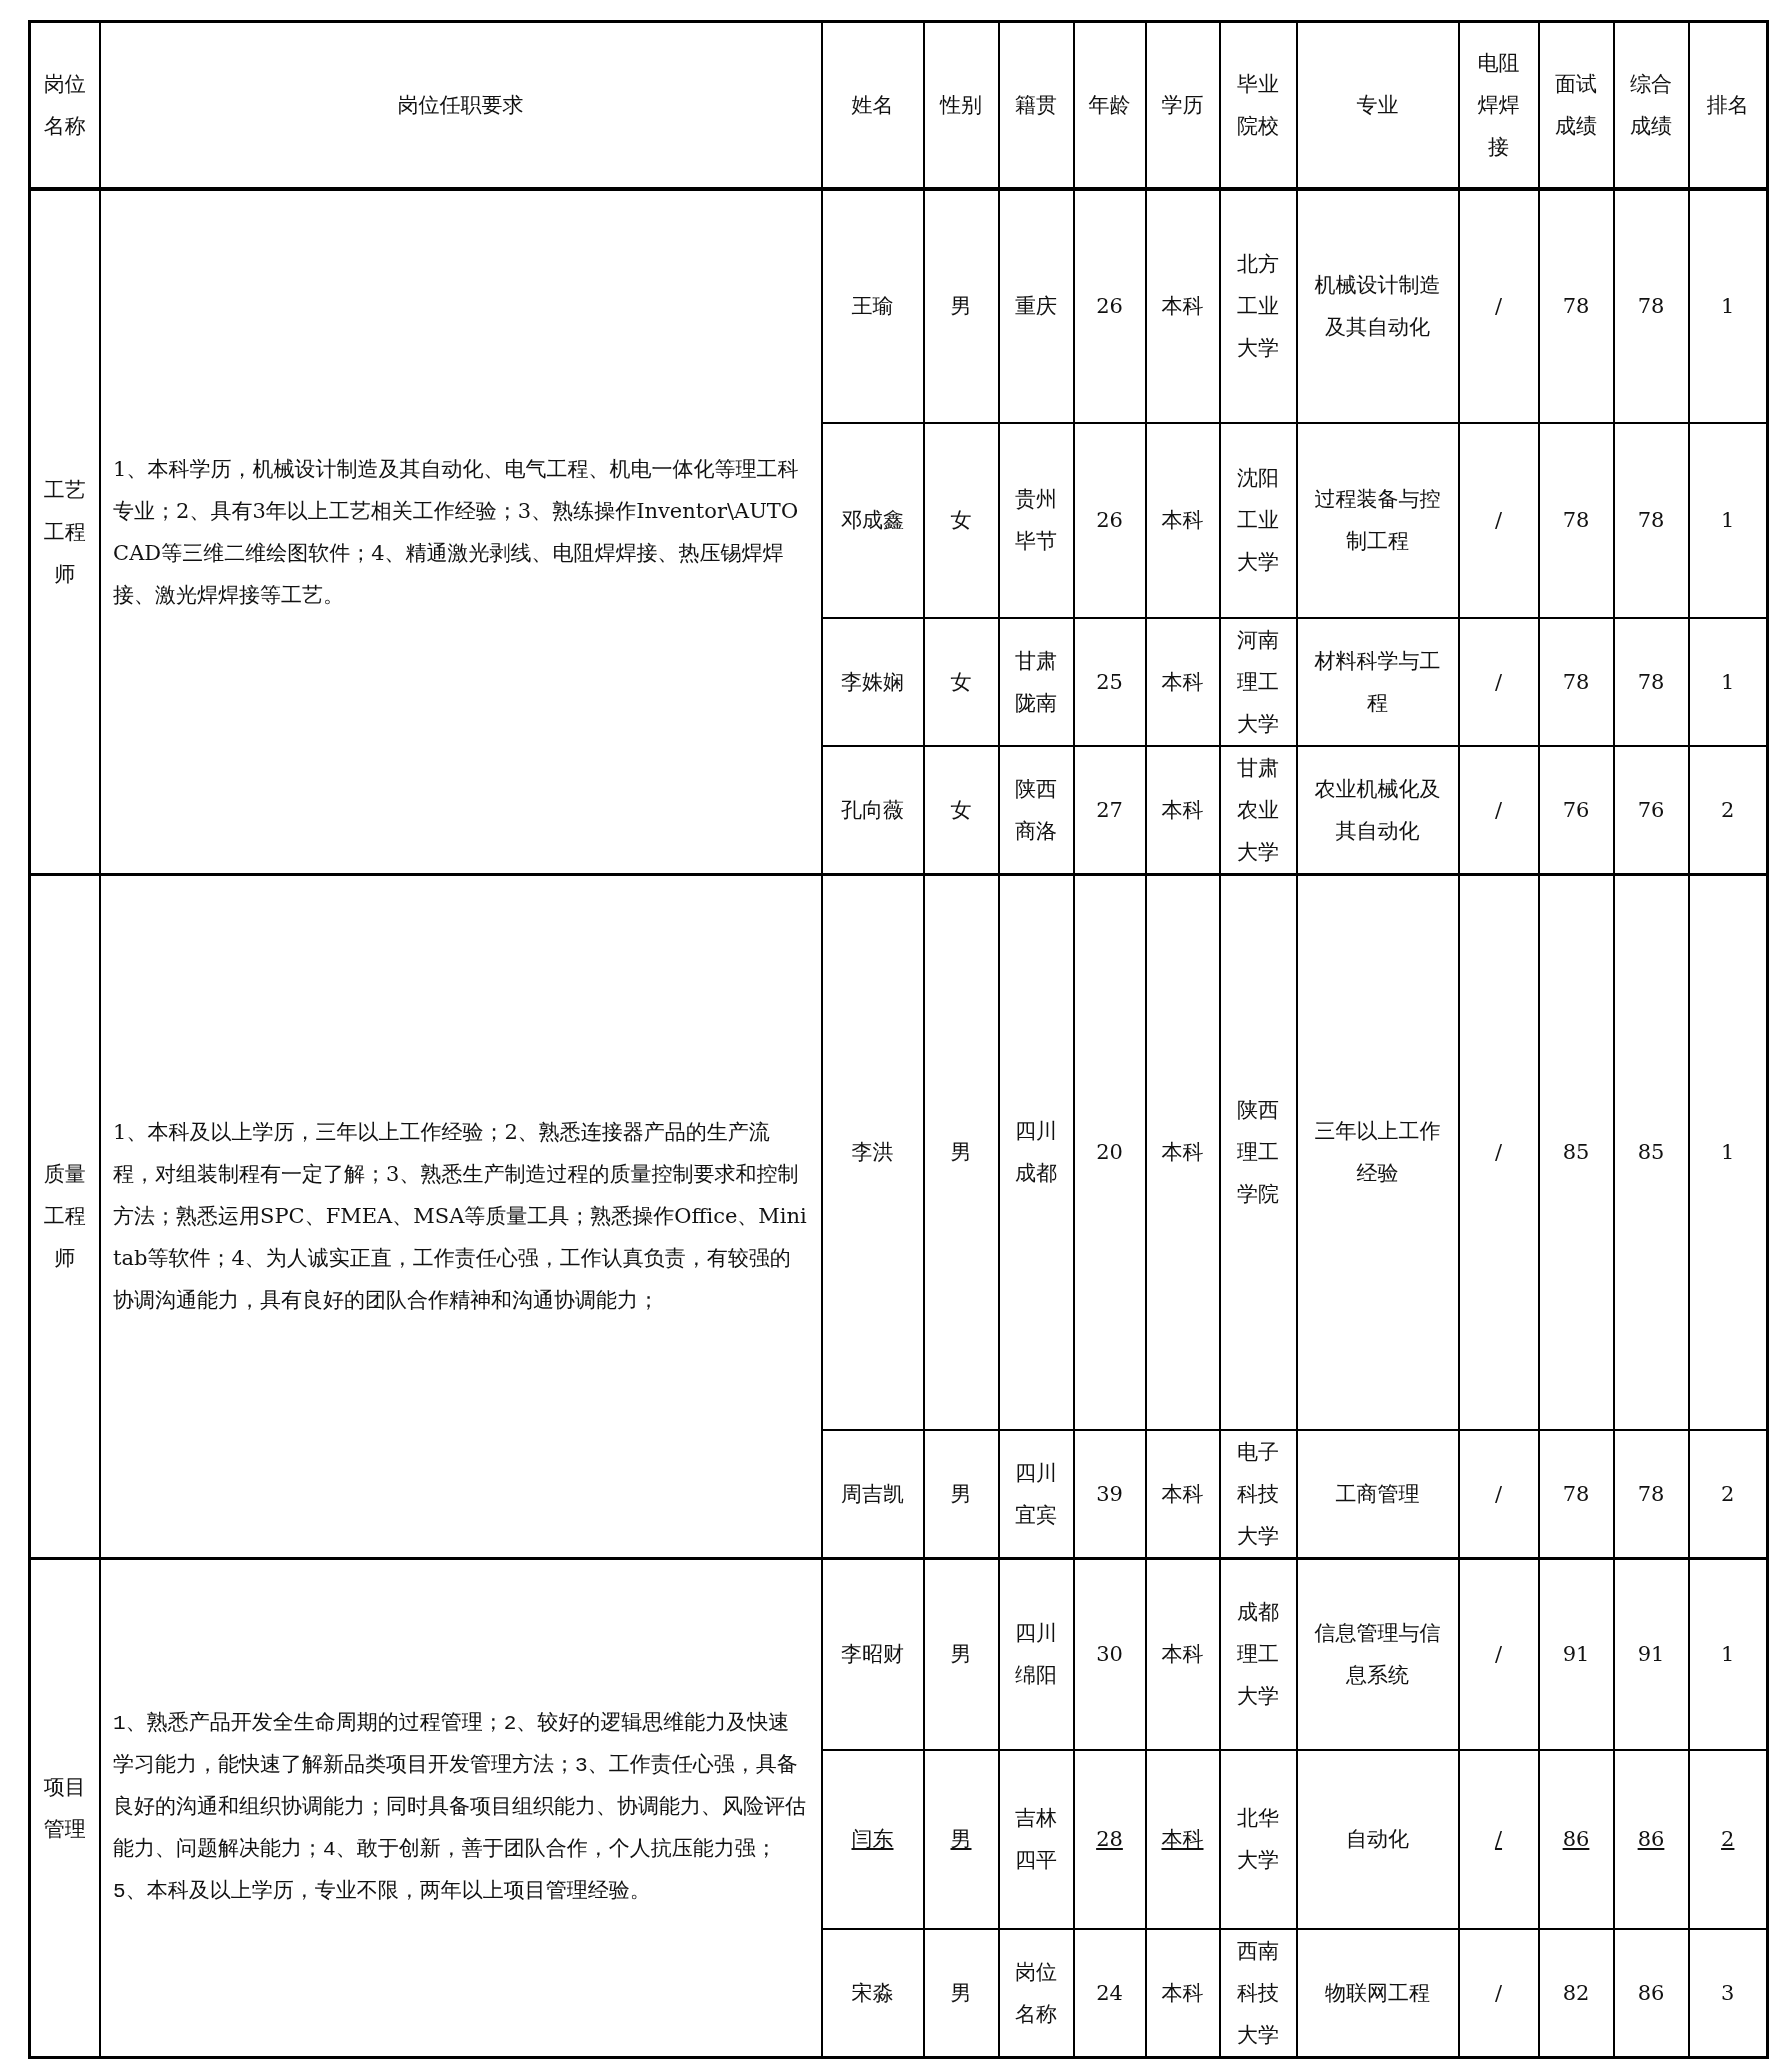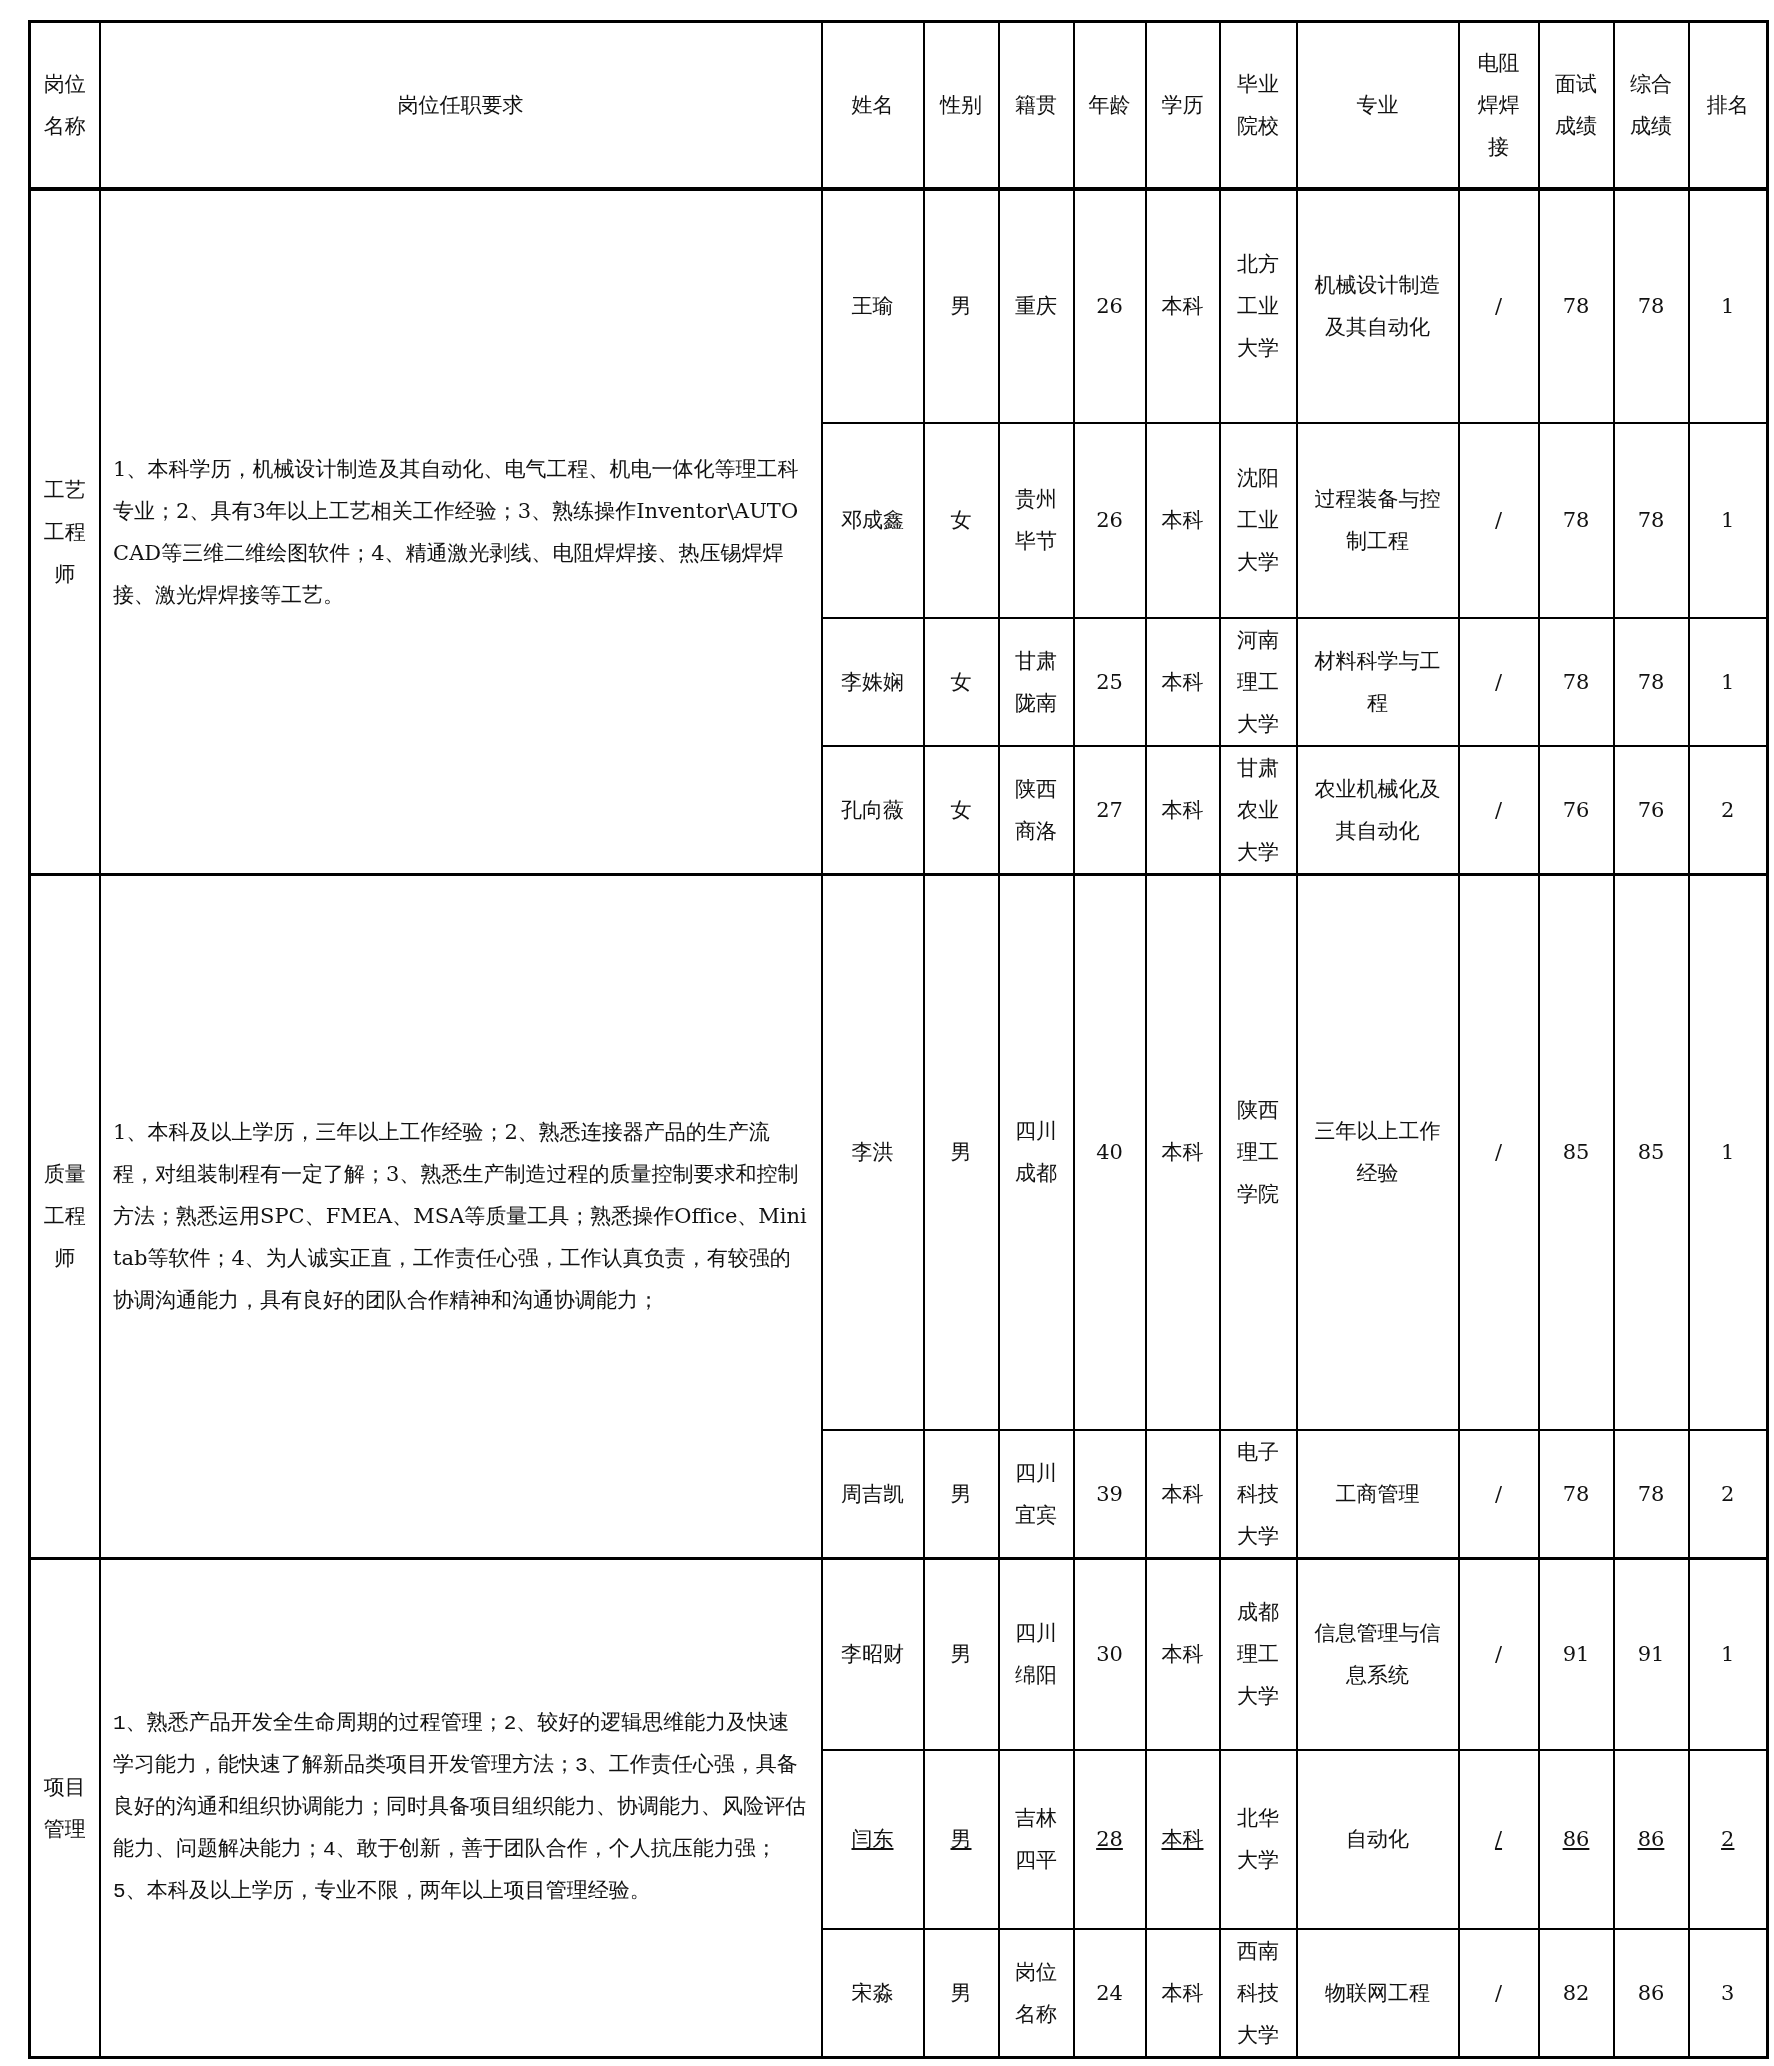--- a/index.html
+++ b/index.html
@@ -113,21 +113,21 @@
         <td>76</td>
         <td>76</td>
         <td>2</td>
       </tr>
       <tr style="height: 556px;">
         <td rowspan="2" class="group-end-cell" style="border-bottom: 3.5px solid rgb(0, 0, 0);"><span class="narrow">质量工程师</span></td>
         <td rowspan="2" class="req" style="border-bottom: 3.5px solid rgb(0, 0, 0);">1、本科及以上学历，三年以上工作经验；2、熟悉连接器产品的生产流程，对组装制程有一定了解；3、熟悉生产制造过程的质量控制要求和控制方法；熟悉运用SPC、FMEA、MSA等质量工具；熟悉操作Office、Minitab等软件；4、为人诚实正直，工作责任心强，工作认真负责，有较强的协调沟通能力，具有良好的团队合作精神和沟通协调能力；</td>
         <td>李洪</td>
         <td>男</td>
         <td><span class="narrow">四川成都</span></td>
-        <td>40</td>
+        <td>20</td>
         <td>本科</td>
         <td><span class="narrow">陕西理工学院</span></td>
         <td><span class="mid">三年以上工作经验</span></td>
         <td>/</td>
         <td>85</td>
         <td>85</td>
         <td>1</td>
       </tr>
       <tr class="group-end" style="height: 128px;">
         <td>周吉凯</td>

